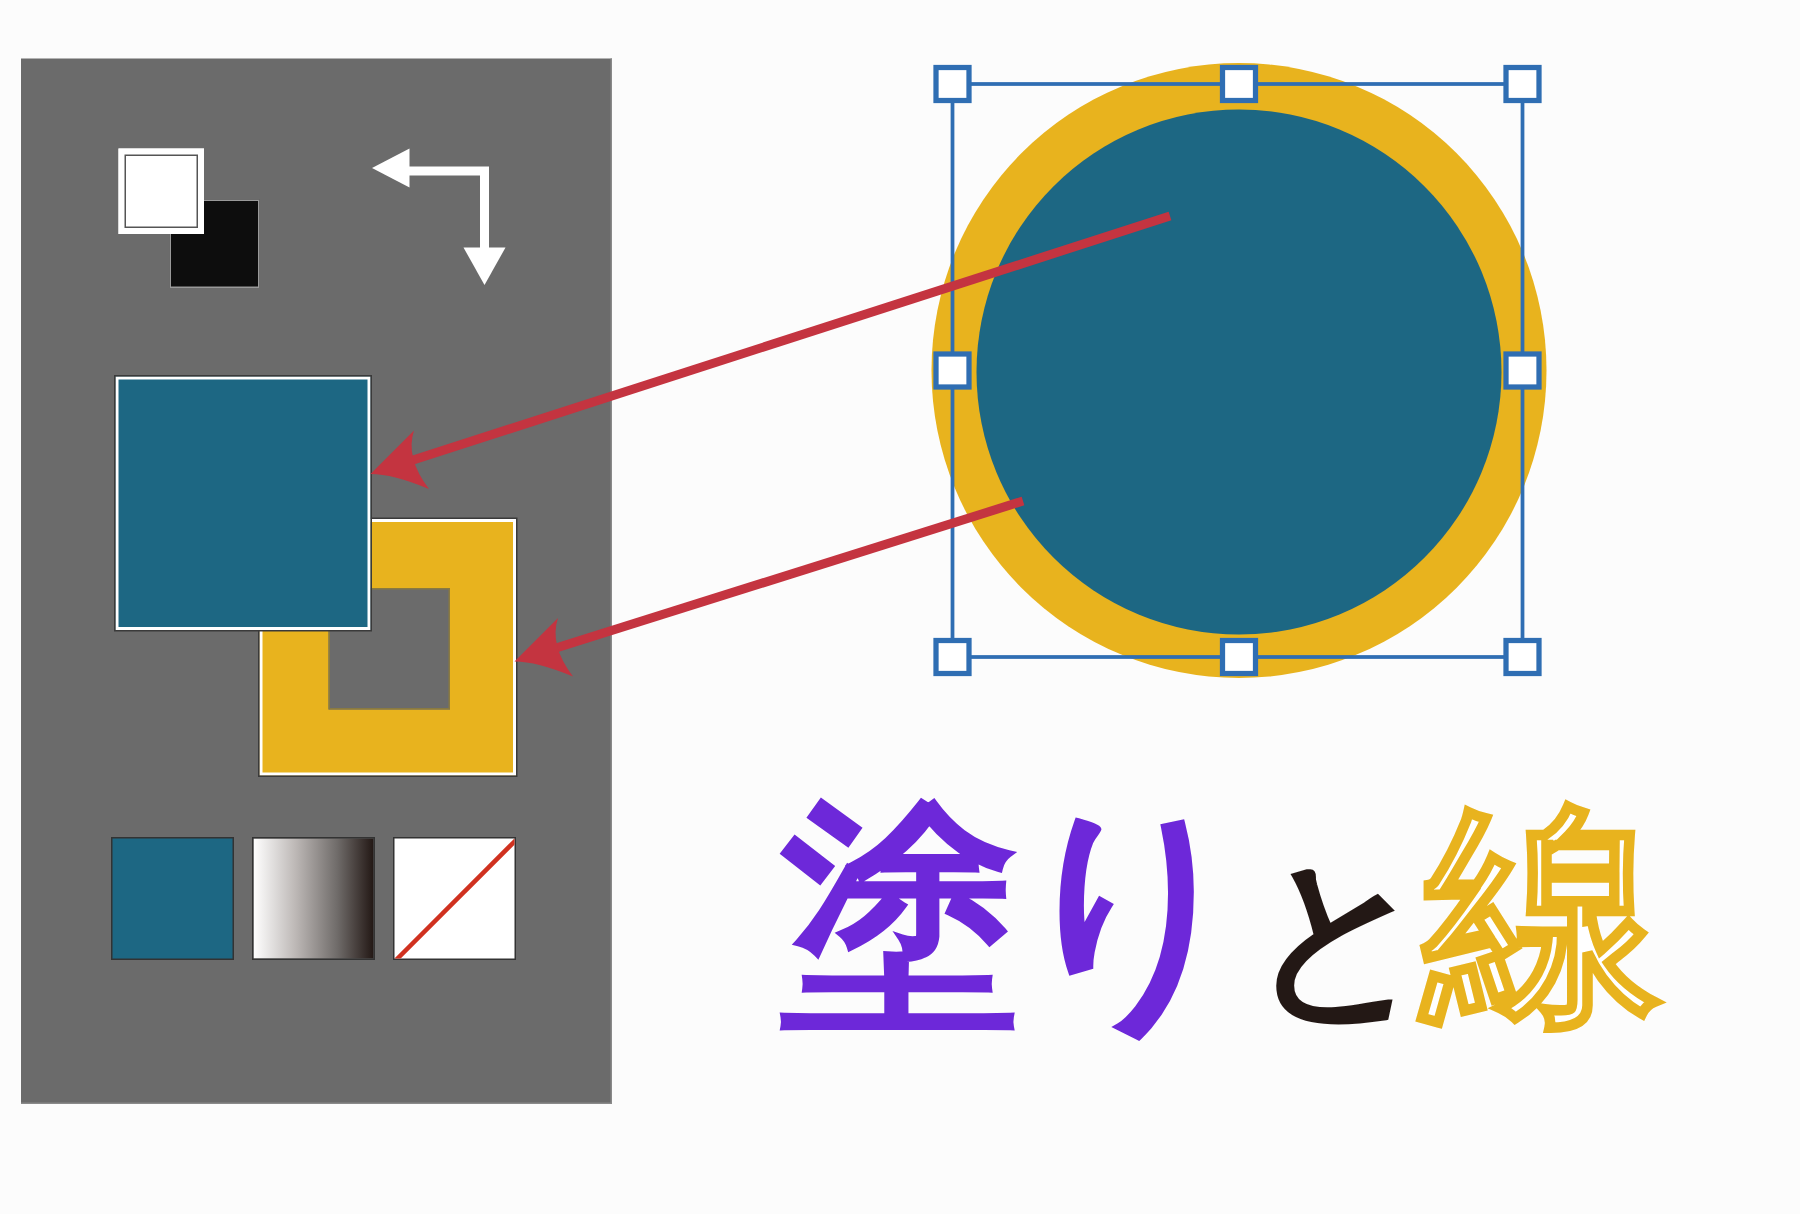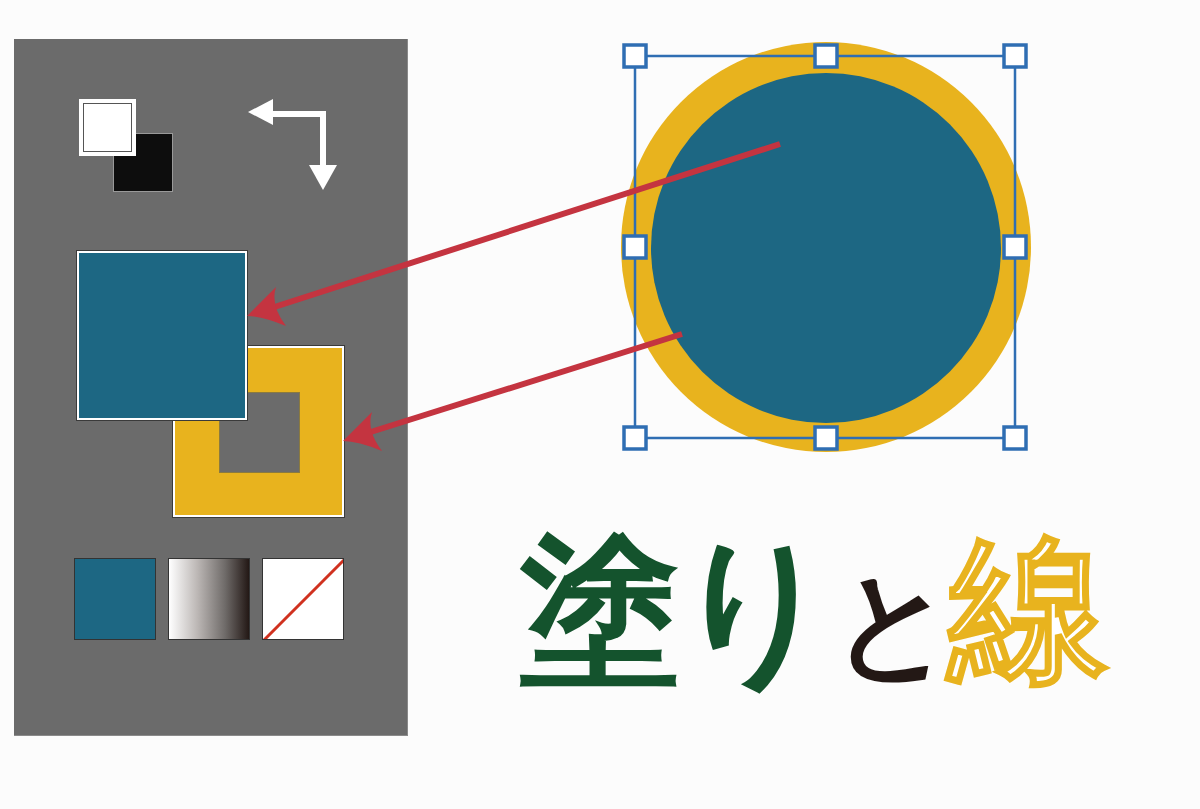--- a/index.html
+++ b/index.html
@@ -9,21 +9,21 @@
   .def-fill { left:79px; top:99px; width:57px; height:57px; background:#fff; box-sizing:border-box; border:3px solid #fff; outline:1px solid #555; outline-offset:-5px; z-index:2; }
   .def-stroke { left:113px; top:133px; width:60px; height:59px; background:#0d0d0d; border:1px solid #999; box-sizing:border-box; z-index:1; }
   .fill-sw { left:77px; top:251px; width:170px; height:169px; background:#1d6783; box-sizing:border-box; border:2px solid #fff; outline:1px solid #3a3a3a; z-index:3; }
   .stroke-sw { left:173px; top:346px; width:171px; height:171px; background:#e8b31e; box-sizing:border-box; border:2px solid #fff; outline:1px solid #3a3a3a; z-index:2; }
   .stroke-hole { position:absolute; left:44px; top:44px; width:81px; height:81px; background:#6b6b6b; border:1px solid #8a7a40; box-sizing:border-box; }
   .mini { top:558px; width:82px; height:82px; box-sizing:border-box; border:1px solid #333; }
   .mini-color { left:74px; background:#1d6783; }
   .mini-grad { left:168px; background:linear-gradient(90deg,#ffffff 0%,#bdb8b6 35%,#6f6b69 70%,#231815 100%); }
   .mini-none { left:262px; background:#fff; overflow:hidden; }
   .title-text { position:absolute; left:520px; top:515px; height:190px; font-family:"DejaVu Sans", sans-serif; font-weight:bold; font-size:160px; line-height:190px; white-space:nowrap; letter-spacing:-6px; }
-  .t-fill { color:#14532d; }
+  .t-fill { color:#6d28d9; }
   .t-to { color:#231815; font-weight:bold; font-size:120px; }
   .t-line { color:#fff; -webkit-text-stroke:2px #e8b31e; }
   svg.overlay { position:absolute; left:0; top:0; z-index:5; pointer-events:none; }
 </style>
 </head>
 <body>
 
 <div class="panel"></div>
 
 <div class="abs def-stroke"></div>

